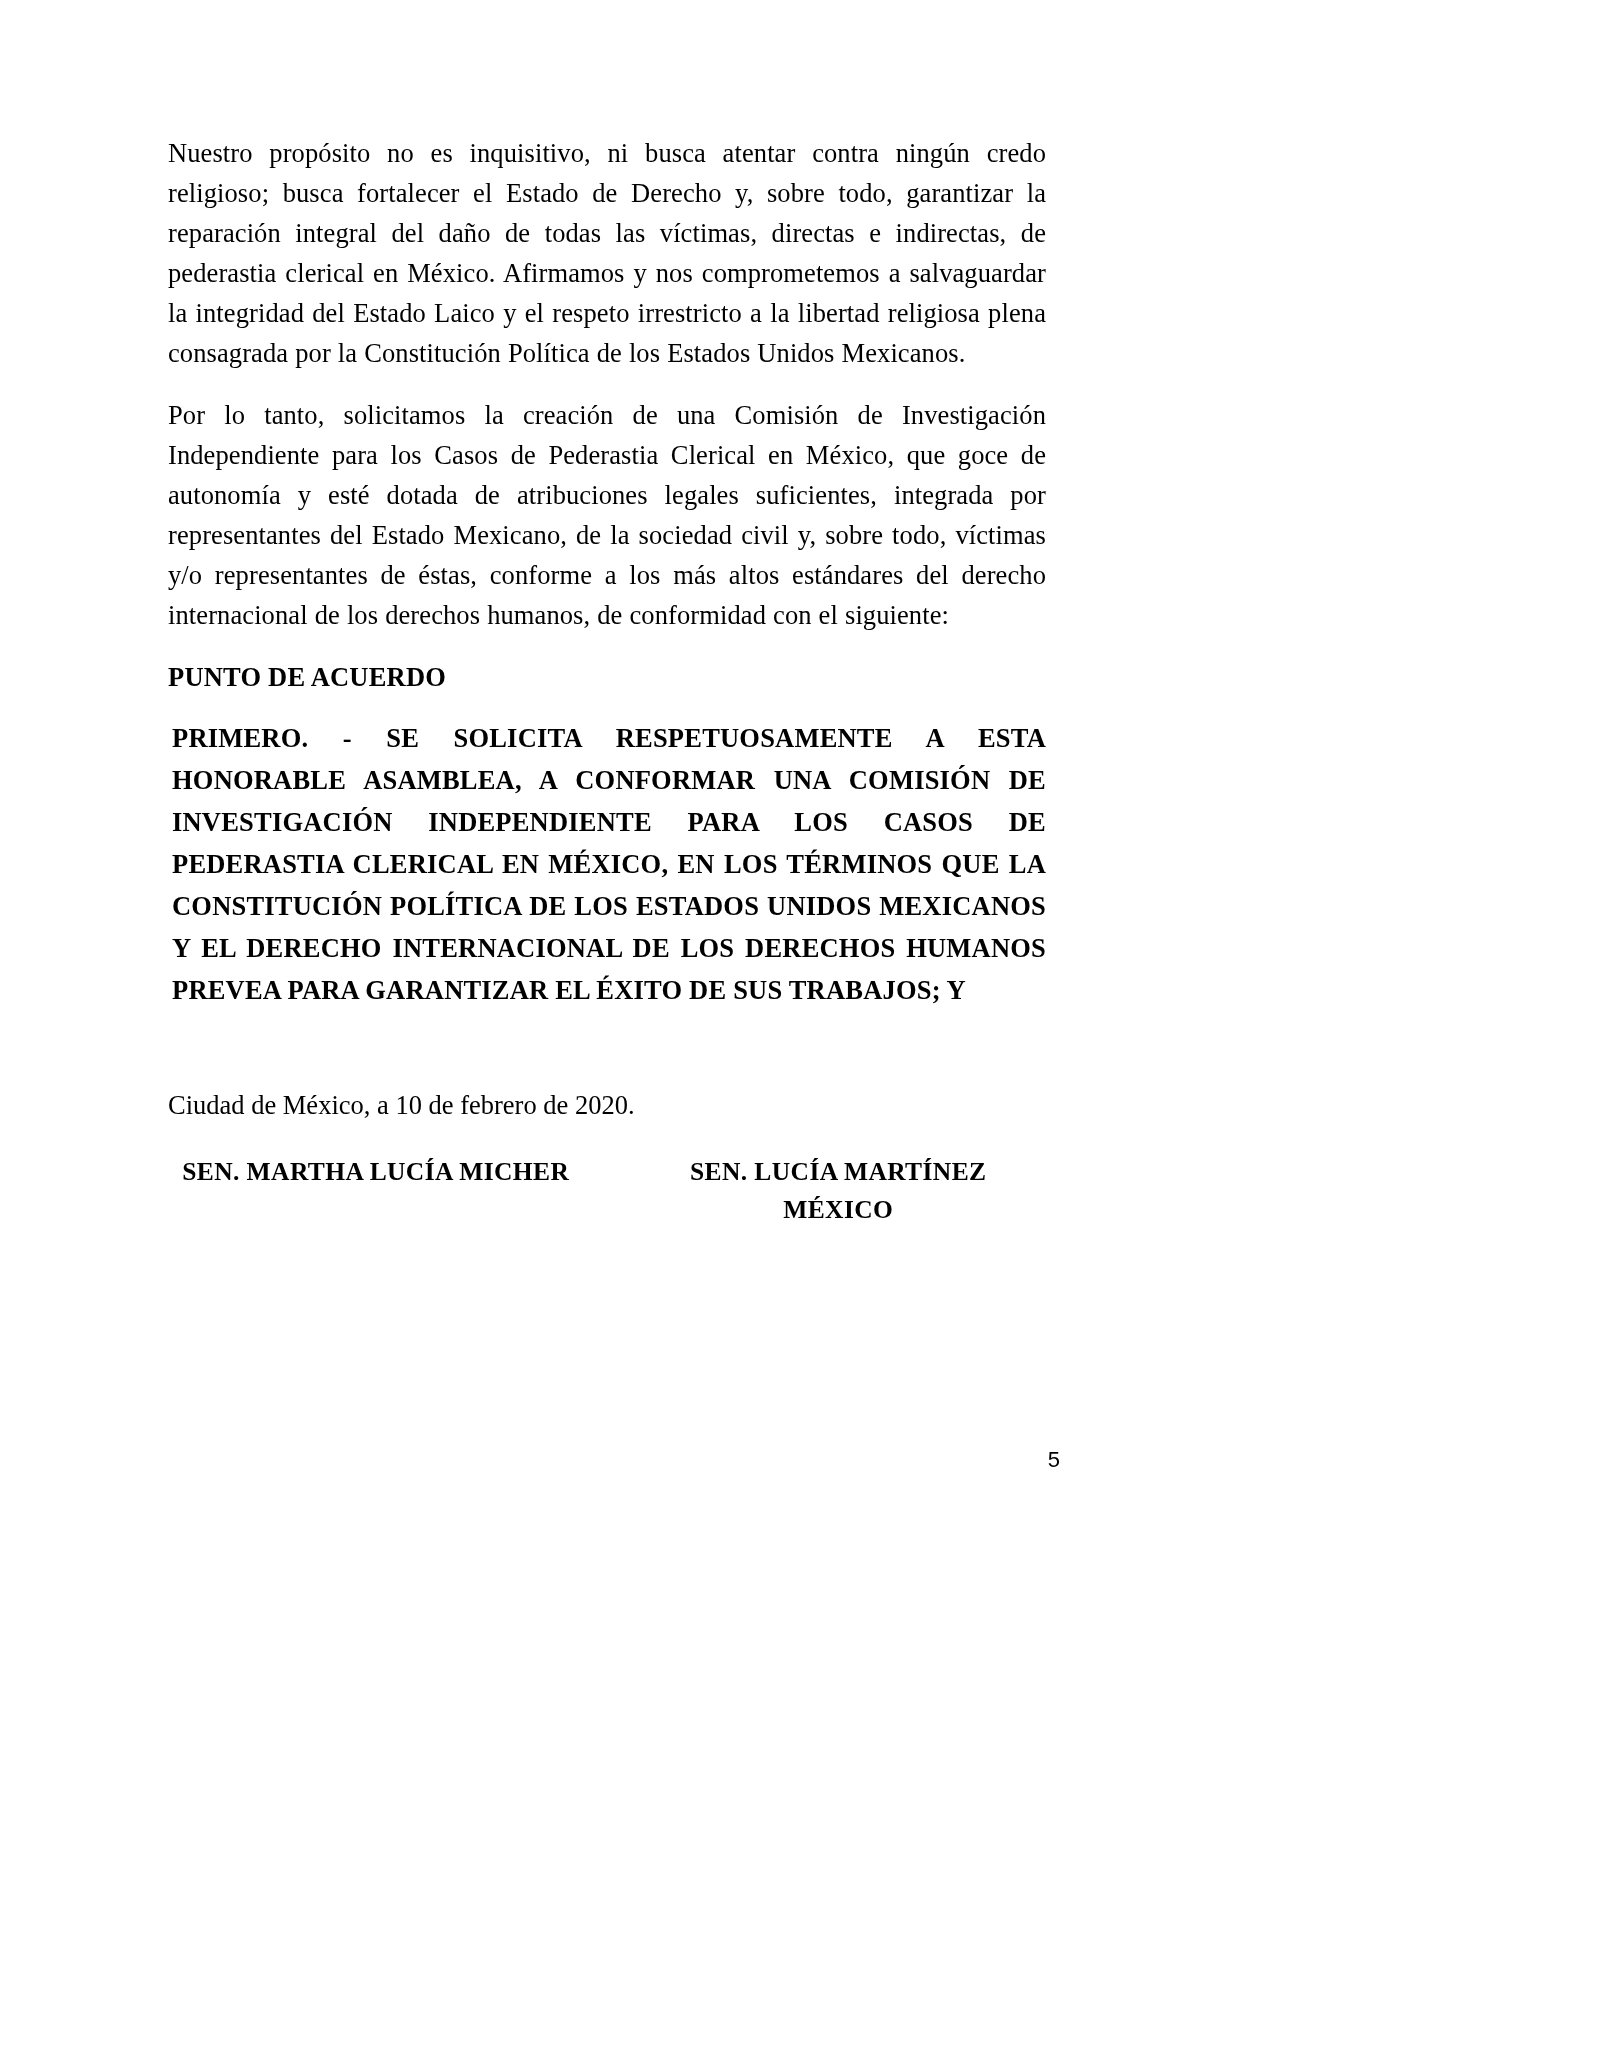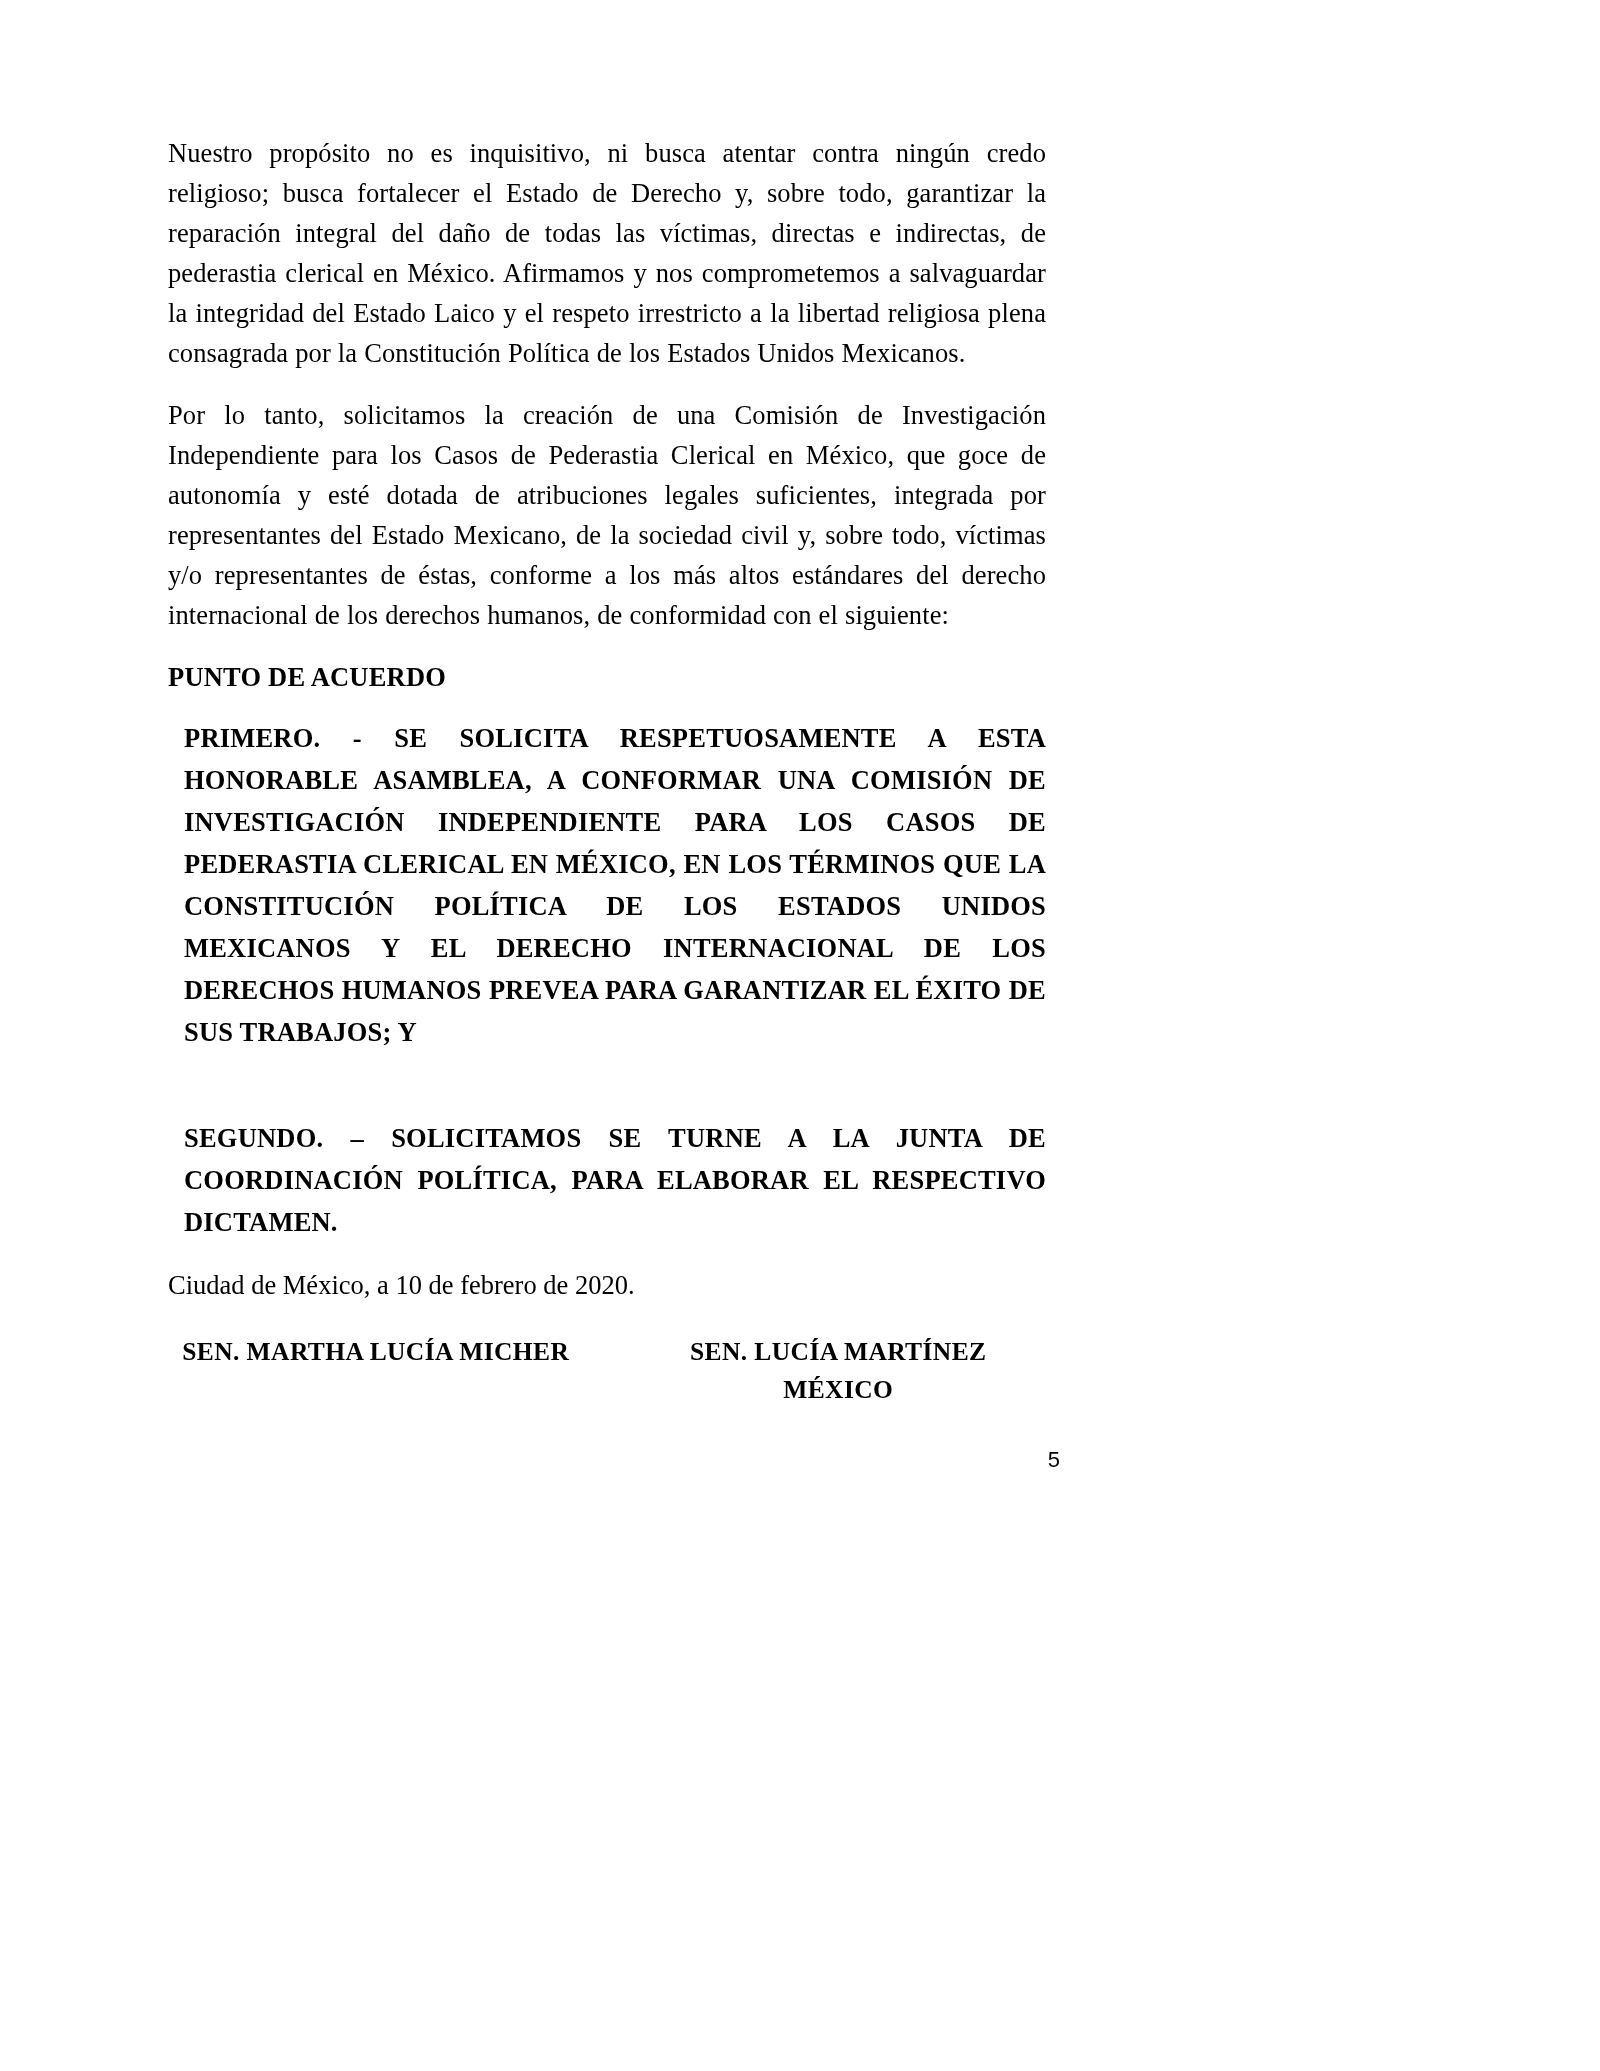--- a/index.html
+++ b/index.html
@@ -48,21 +48,21 @@
   .heading-bold {
     margin: 20px 0 20px 0;
     font-size: 26.5px;
     line-height: 40px;
     font-weight: bold;
     text-align: left;
     letter-spacing: 0.2px;
   }
 
   .resolution {
-    margin: 0 0 22px 16px;
+    margin: 0 0 22px 4px;
     font-size: 26.5px;
     line-height: 42px;
     font-weight: bold;
     text-align: justify;
     text-justify: inter-word;
     letter-spacing: 0.2px;
   }
 
   .spacer-gap { height: 42px; }
 
@@ -110,21 +110,20 @@
     <p class="body-para">Nuestro propósito no es inquisitivo, ni busca atentar contra ningún credo religioso; busca fortalecer el Estado de Derecho y, sobre todo, garantizar la reparación integral del daño de todas las víctimas, directas e indirectas, de pederastia clerical en México. Afirmamos y nos comprometemos a salvaguardar la integridad del Estado Laico y el respeto irrestricto a la libertad religiosa plena consagrada por la Constitución Política de los Estados Unidos Mexicanos.</p>
 
     <p class="body-para">Por lo tanto, solicitamos la creación de una Comisión de Investigación Independiente para los Casos de Pederastia Clerical en México, que goce de autonomía y esté dotada de atribuciones legales suficientes, integrada por representantes del Estado Mexicano, de la sociedad civil y, sobre todo, víctimas y/o representantes de éstas, conforme a los más altos estándares del derecho internacional de los derechos humanos, de conformidad con el siguiente:</p>
 
     <p class="heading-bold">PUNTO DE ACUERDO</p>
 
     <p class="resolution">PRIMERO. - SE SOLICITA RESPETUOSAMENTE A ESTA HONORABLE ASAMBLEA, A CONFORMAR UNA COMISIÓN DE INVESTIGACIÓN INDEPENDIENTE PARA LOS CASOS DE PEDERASTIA CLERICAL EN MÉXICO, EN LOS TÉRMINOS QUE LA CONSTITUCIÓN POLÍTICA DE LOS ESTADOS UNIDOS MEXICANOS Y EL DERECHO INTERNACIONAL DE LOS DERECHOS HUMANOS PREVEA PARA GARANTIZAR EL ÉXITO DE SUS TRABAJOS; Y</p>
 
     <div class="spacer-gap"></div>
 
-    <p class="resolution">SEGUNDO. – SOLICITAMOS SE TURNE A LA JUNTA DE COORDINACIÓN POLÍTICA, PARA ELABORAR EL RESPECTIVO DICTAMEN.</p>
 
     <p class="date-line">Ciudad de México, a 10 de febrero de 2020.</p>
 
     <div class="signatures">
 
       <div class="sig-block">
         <span>SEN. MARTHA LUCÍA MICHER</span>
       </div>
 
       <div class="sig-block">

